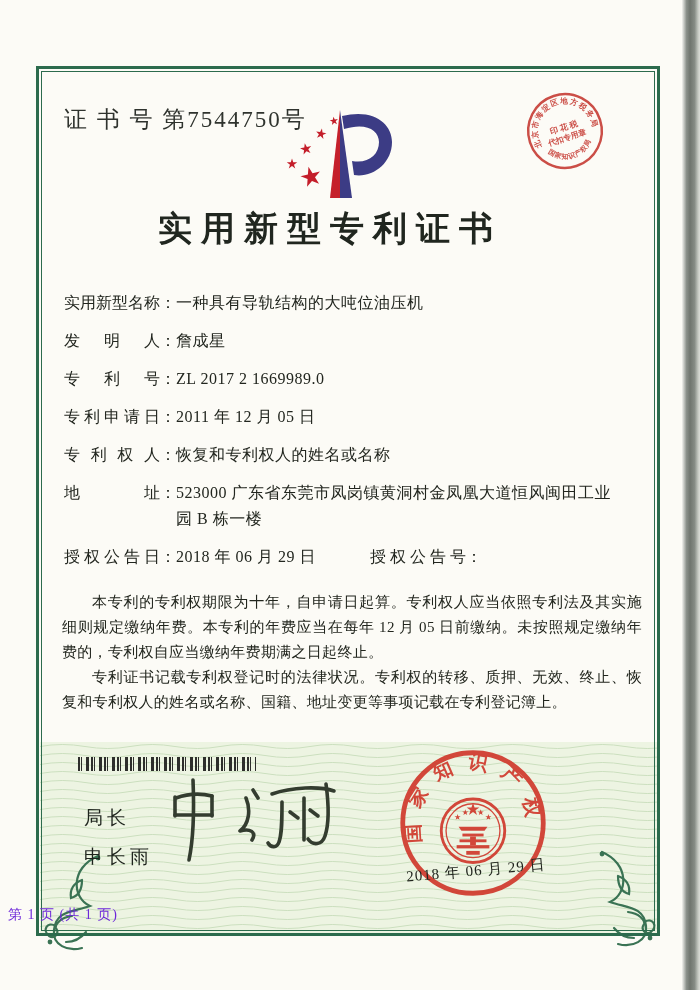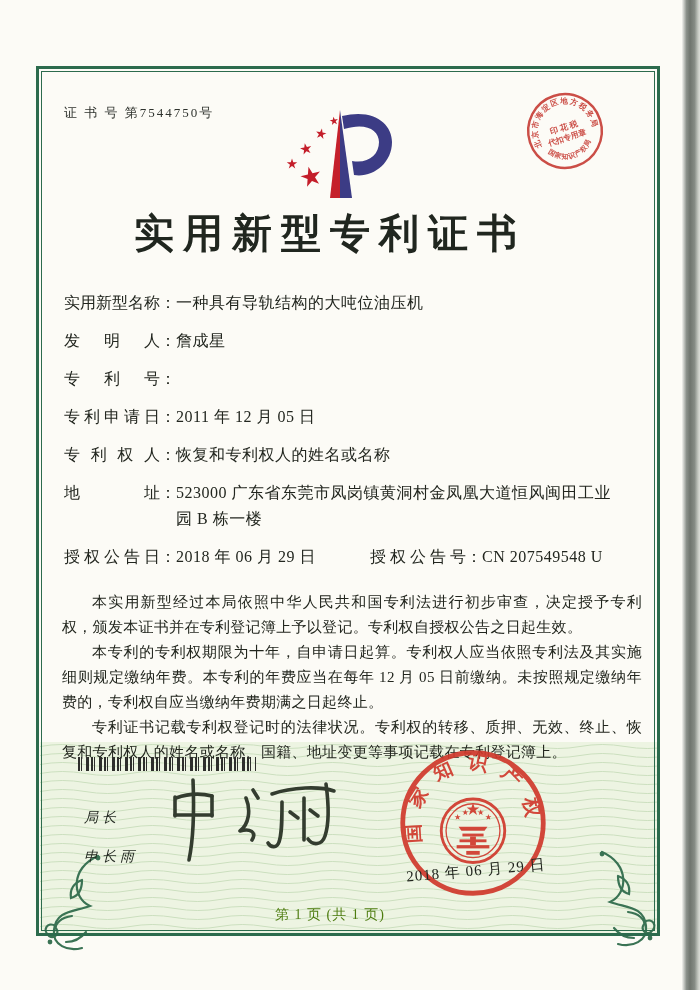--- a/index.html
+++ b/index.html
@@ -4,53 +4,53 @@
 <style>
   * { margin:0; padding:0; box-sizing:border-box; }
   html,body { width:700px; height:990px; }
   body { font-family:"Liberation Serif","DejaVu Serif",serif; background:#e7e8e4; }
   .paper { position:relative; width:700px; height:990px; background:#fcfbf6; overflow:hidden; }
   .scan-edge-right { position:absolute; top:0; right:0; width:18px; height:990px;
     background:linear-gradient(90deg,#f3f3ef 0,#8a908a 25%,#6f756e 45%,#868c85 70%,#c6cac3 90%,#dadcd6 100%); }
   .frame { position:absolute; left:36px; top:66px; width:624px; height:870px; border:3px solid #2c6b4d; }
   .frame-inner { position:absolute; inset:2px; border:1px solid #2c6b4d; }
 
-  .cert-number { position:absolute; left:64px; top:104px; font-size:13px; letter-spacing:2px; color:#2f332e; }
+  .cert-number { position:absolute; left:64px; top:104px; font-size:23px; letter-spacing:2px; color:#2f332e; }
 
   .logo { position:absolute; left:278px; top:104px; width:120px; height:102px; }
 
   .title { position:absolute; left:0; right:40px; top:206px; text-align:center;
-    font-size:40px; font-weight:700; letter-spacing:9px; color:#20261f; }
+    font-size:34px; font-weight:700; letter-spacing:9px; color:#20261f; }
 
   .stamp-top { position:absolute; left:522px; top:88px; width:86px; height:86px;
     transform:rotate(-18deg); opacity:.88; }
 
   .fields { position:absolute; left:64px; top:290px; width:566px; font-size:16px; color:#22261f; }
   .field-row { display:flex; align-items:flex-start; line-height:26px; margin-bottom:12px; }
   .flabel { display:inline-block; width:96px; text-align:justify; text-align-last:justify; white-space:nowrap; }
   .colon { display:inline-block; width:16px; }
   .fvalue { flex:0 1 auto; max-width:446px; letter-spacing:.5px; }
   .grant-row .group { display:flex; }
   .grant-row .group.second { margin-left:54px; }
 
   .paragraphs { position:absolute; left:62px; top:590px; width:580px; font-size:15px;
     line-height:25px; text-align:justify; color:#22261e; }
   .paragraphs p { text-indent:2em; letter-spacing:.3px; }
 
   .panel { position:absolute; left:40px; top:742px; width:620px; height:191px; }
   .barcode { position:absolute; left:78px; top:757px; width:178px; height:14px;
     background:repeating-linear-gradient(90deg,#2e2e2c 0 2px,transparent 2px 3px,#2e2e2c 3px 4px,transparent 4px 8px,#2e2e2c 8px 11px,transparent 11px 13px); }
-  .officials { position:absolute; left:84px; top:798px; font-size:14px; letter-spacing:4px;
-    line-height:39px; color:#1e241d; font-family:"Liberation Sans","DejaVu Sans",sans-serif;font-style:italic; }
+  .officials { position:absolute; left:84px; top:798px; font-size:19px; letter-spacing:4px;
+    line-height:39px; color:#1e241d; font-family:"Liberation Sans","DejaVu Sans",sans-serif; }
   .signature { position:absolute; left:158px; top:772px; width:200px; height:105px; }
   .seal-bottom { position:absolute; left:396px; top:746px; width:154px; height:154px; opacity:.92; }
   .seal-date { position:absolute; left:406px; top:860px; width:170px; font-size:15px;
     letter-spacing:1px; color:#20241d; transform:rotate(-5deg); }
-  .footer-page { position:absolute; left:0; right:40px; top:906px; text-align:center;
-    font-size:14px; letter-spacing:1px; color:#4d7c0f; }
+  .footer-page { position:absolute; left:8px; right:40px; top:906px; text-align:left;
+    font-size:14px; letter-spacing:1px; color:#6d28d9; }
   .flourish { position:absolute; width:82px; height:108px; }
   .flourish.left { left:26px; top:852px; }
   .flourish.right { left:592px; top:848px; transform:scaleX(-1); }
 </style>
 </head>
 <body>
 
 <div class="paper">
 
   <svg class="panel" viewBox="0 0 620 191" preserveAspectRatio="none">
@@ -133,20 +133,21 @@
       <span class="fvalue">一种具有导轨结构的大吨位油压机</span>
     </div>
     <div class="field-row">
       <span class="flabel">发明人</span>
         <span class="colon">：</span>
       <span class="fvalue">詹成星</span>
     </div>
     <div class="field-row">
       <span class="flabel">专利号</span>
         <span class="colon">：</span>
+      <span class="fvalue">ZL 2017 2 1669989.0</span>
     </div>
     <div class="field-row">
       <span class="flabel">专利申请日</span>
         <span class="colon">：</span>
       <span class="fvalue">2011 年 12 月 05 日</span>
     </div>
     <div class="field-row">
       <span class="flabel">专利权人</span>
         <span class="colon">：</span>
       <span class="fvalue">恢复和专利权人的姓名或名称</span>
@@ -158,27 +159,25 @@
     </div>
     <div class="field-row grant-row">
       <span class="group">
         <span class="flabel">授权公告日</span>
           <span class="colon">：</span>
         <span class="fvalue">2018 年 06 月 29 日</span>
       </span>
       <span class="group second">
         <span class="flabel">授权公告号</span>
           <span class="colon">：</span>
-        <span class="fvalue">CN 207549548 U</span>
       </span>
     </div>
   </div>
 
   <div class="paragraphs">
-    <p>本实用新型经过本局依照中华人民共和国专利法进行初步审查，决定授予专利权，颁发本证书并在专利登记簿上予以登记。专利权自授权公告之日起生效。</p>
     <p>本专利的专利权期限为十年，自申请日起算。专利权人应当依照专利法及其实施细则规定缴纳年费。本专利的年费应当在每年 12 月 05 日前缴纳。未按照规定缴纳年费的，专利权自应当缴纳年费期满之日起终止。</p>
     <p>专利证书记载专利权登记时的法律状况。专利权的转移、质押、无效、终止、恢复和专利权人的姓名或名称、国籍、地址变更等事项记载在专利登记簿上。</p>
   </div>
 
   <div class="barcode"></div>
 
   <div class="officials">
     <div>局长</div>
     <div>申长雨</div>
   </div>

